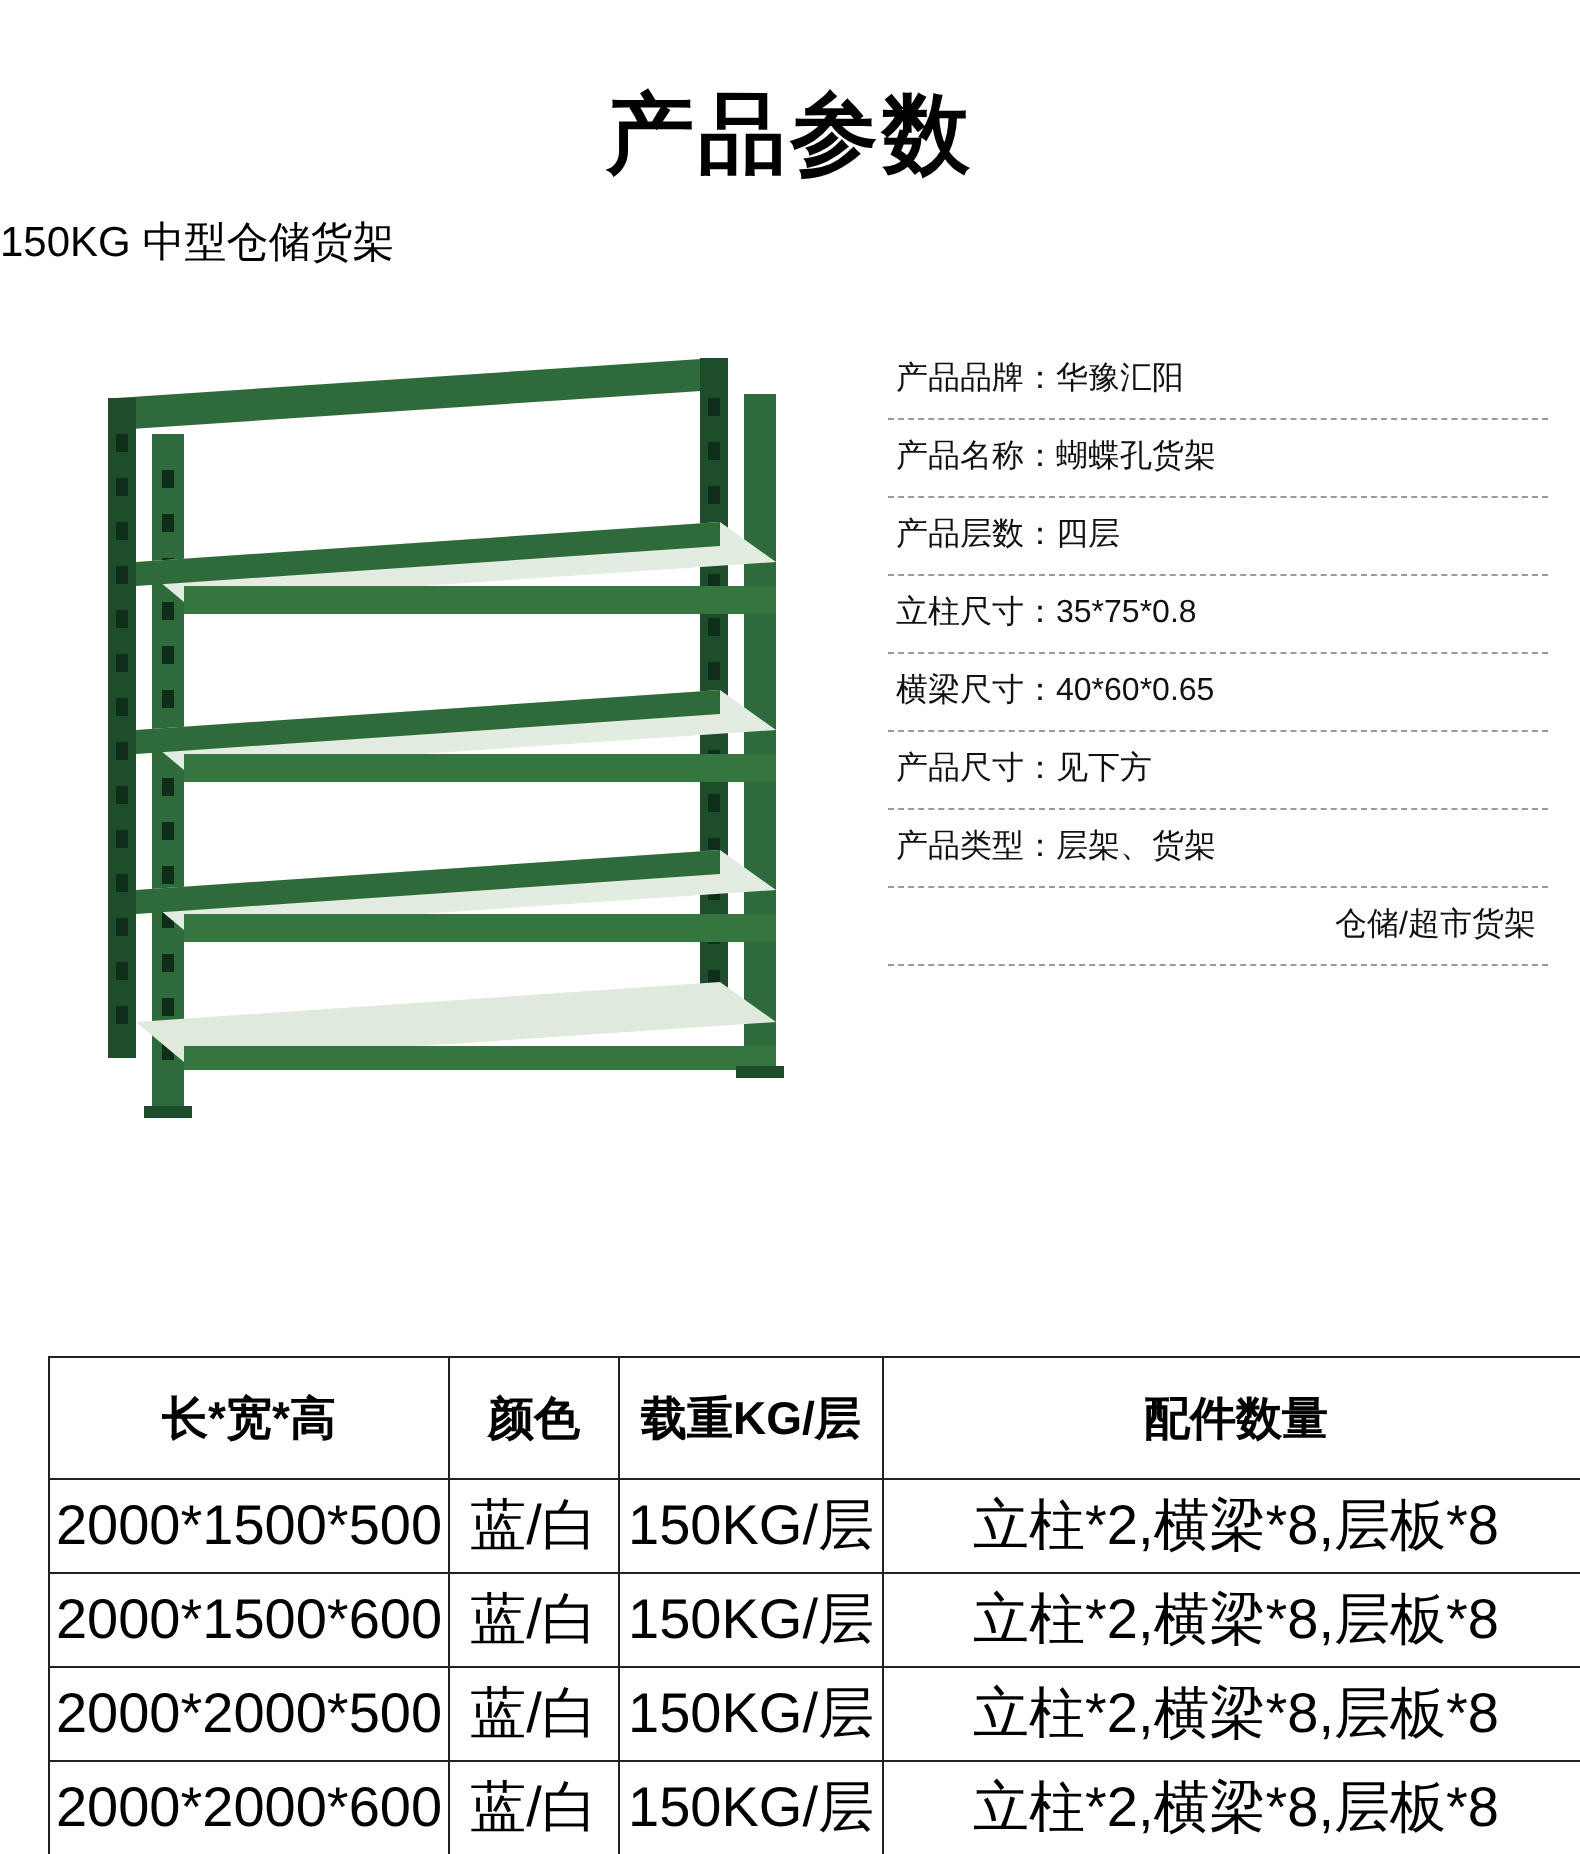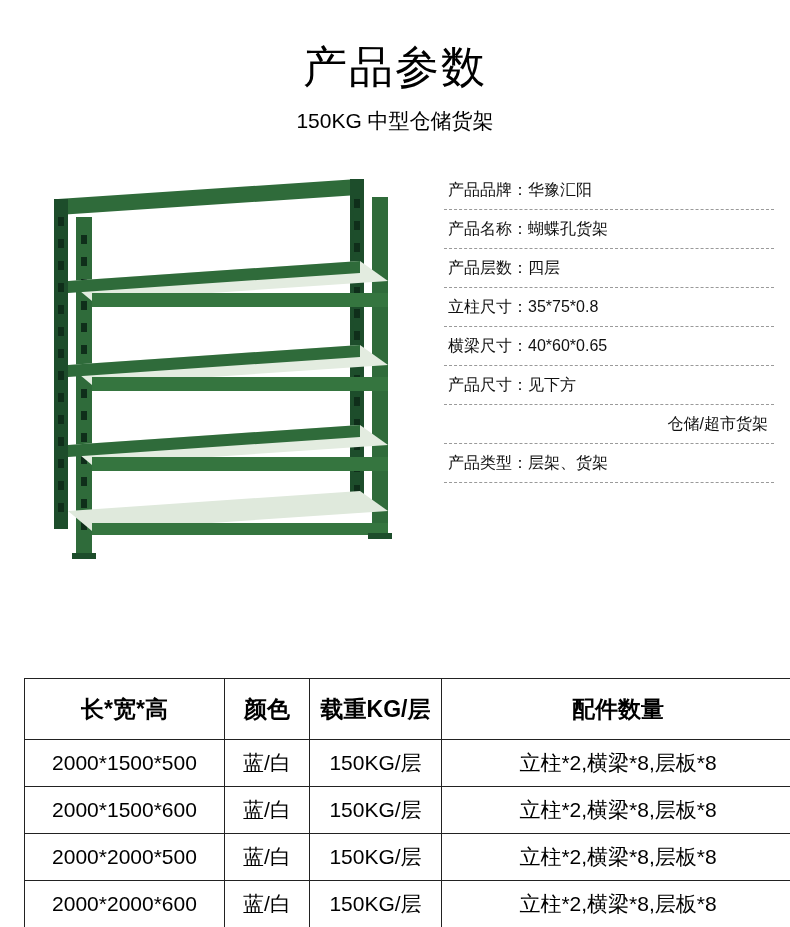--- a/index.html
+++ b/index.html
@@ -9,27 +9,27 @@
     font-family:"Liberation Sans", sans-serif;
     color:#111;
     overflow:hidden;
     position:relative;
   }
   .page{width:790px;height:927px;position:relative;}
 
   .title{
     text-align:center;
     font-size:44px;
-    font-weight:normal;
+    font-weight:bold;
     letter-spacing:2px;
     margin-top:38px;
     color:#000;
   }
   .subtitle{
-    text-align:center;
+    text-align:left;
     font-size:21px;
     margin-top:10px;
     color:#000;
   }
 
   .content{
     margin-top:22px;
     display:flex;
     flex-direction:row;
     align-items:flex-start;
@@ -78,21 +78,21 @@
     width:770px;
   }
   table{
     border-collapse:collapse;
     width:770px;
     table-layout:fixed;
   }
   th,td{
     border:1px solid #222;
     text-align:center;
-    font-size:21px;
+    font-size:28px;
     color:#000;
     padding:0;
     height:46px;
   }
   thead th{
     font-weight:bold;
     height:60px;
     font-size:23px;
   }
   col.c1{width:200px;}
@@ -208,24 +208,24 @@
       </div>
       <div class="spec-row">
         <span class="k">立柱尺寸：</span><span class="v">35*75*0.8</span>
       </div>
       <div class="spec-row">
         <span class="k">横梁尺寸：</span><span class="v">40*60*0.65</span>
       </div>
       <div class="spec-row">
         <span class="k">产品尺寸：</span><span class="v">见下方</span>
       </div>
+      <div class="spec-row">
+        <span class="k">产品类型：</span><span class="v">层架、货架</span>
+      </div>
       <div class="spec-row cont">仓储/超市货架</div>
-      <div class="spec-row">
-        <span class="k">产品类型：</span><span class="v">层架、货架</span>
-      </div>
     </div>
 
   </div>
 
   <div class="table-wrap">
     <table>
       <colgroup>
         <col class="c1">
           <col class="c2">
           <col class="c3">

